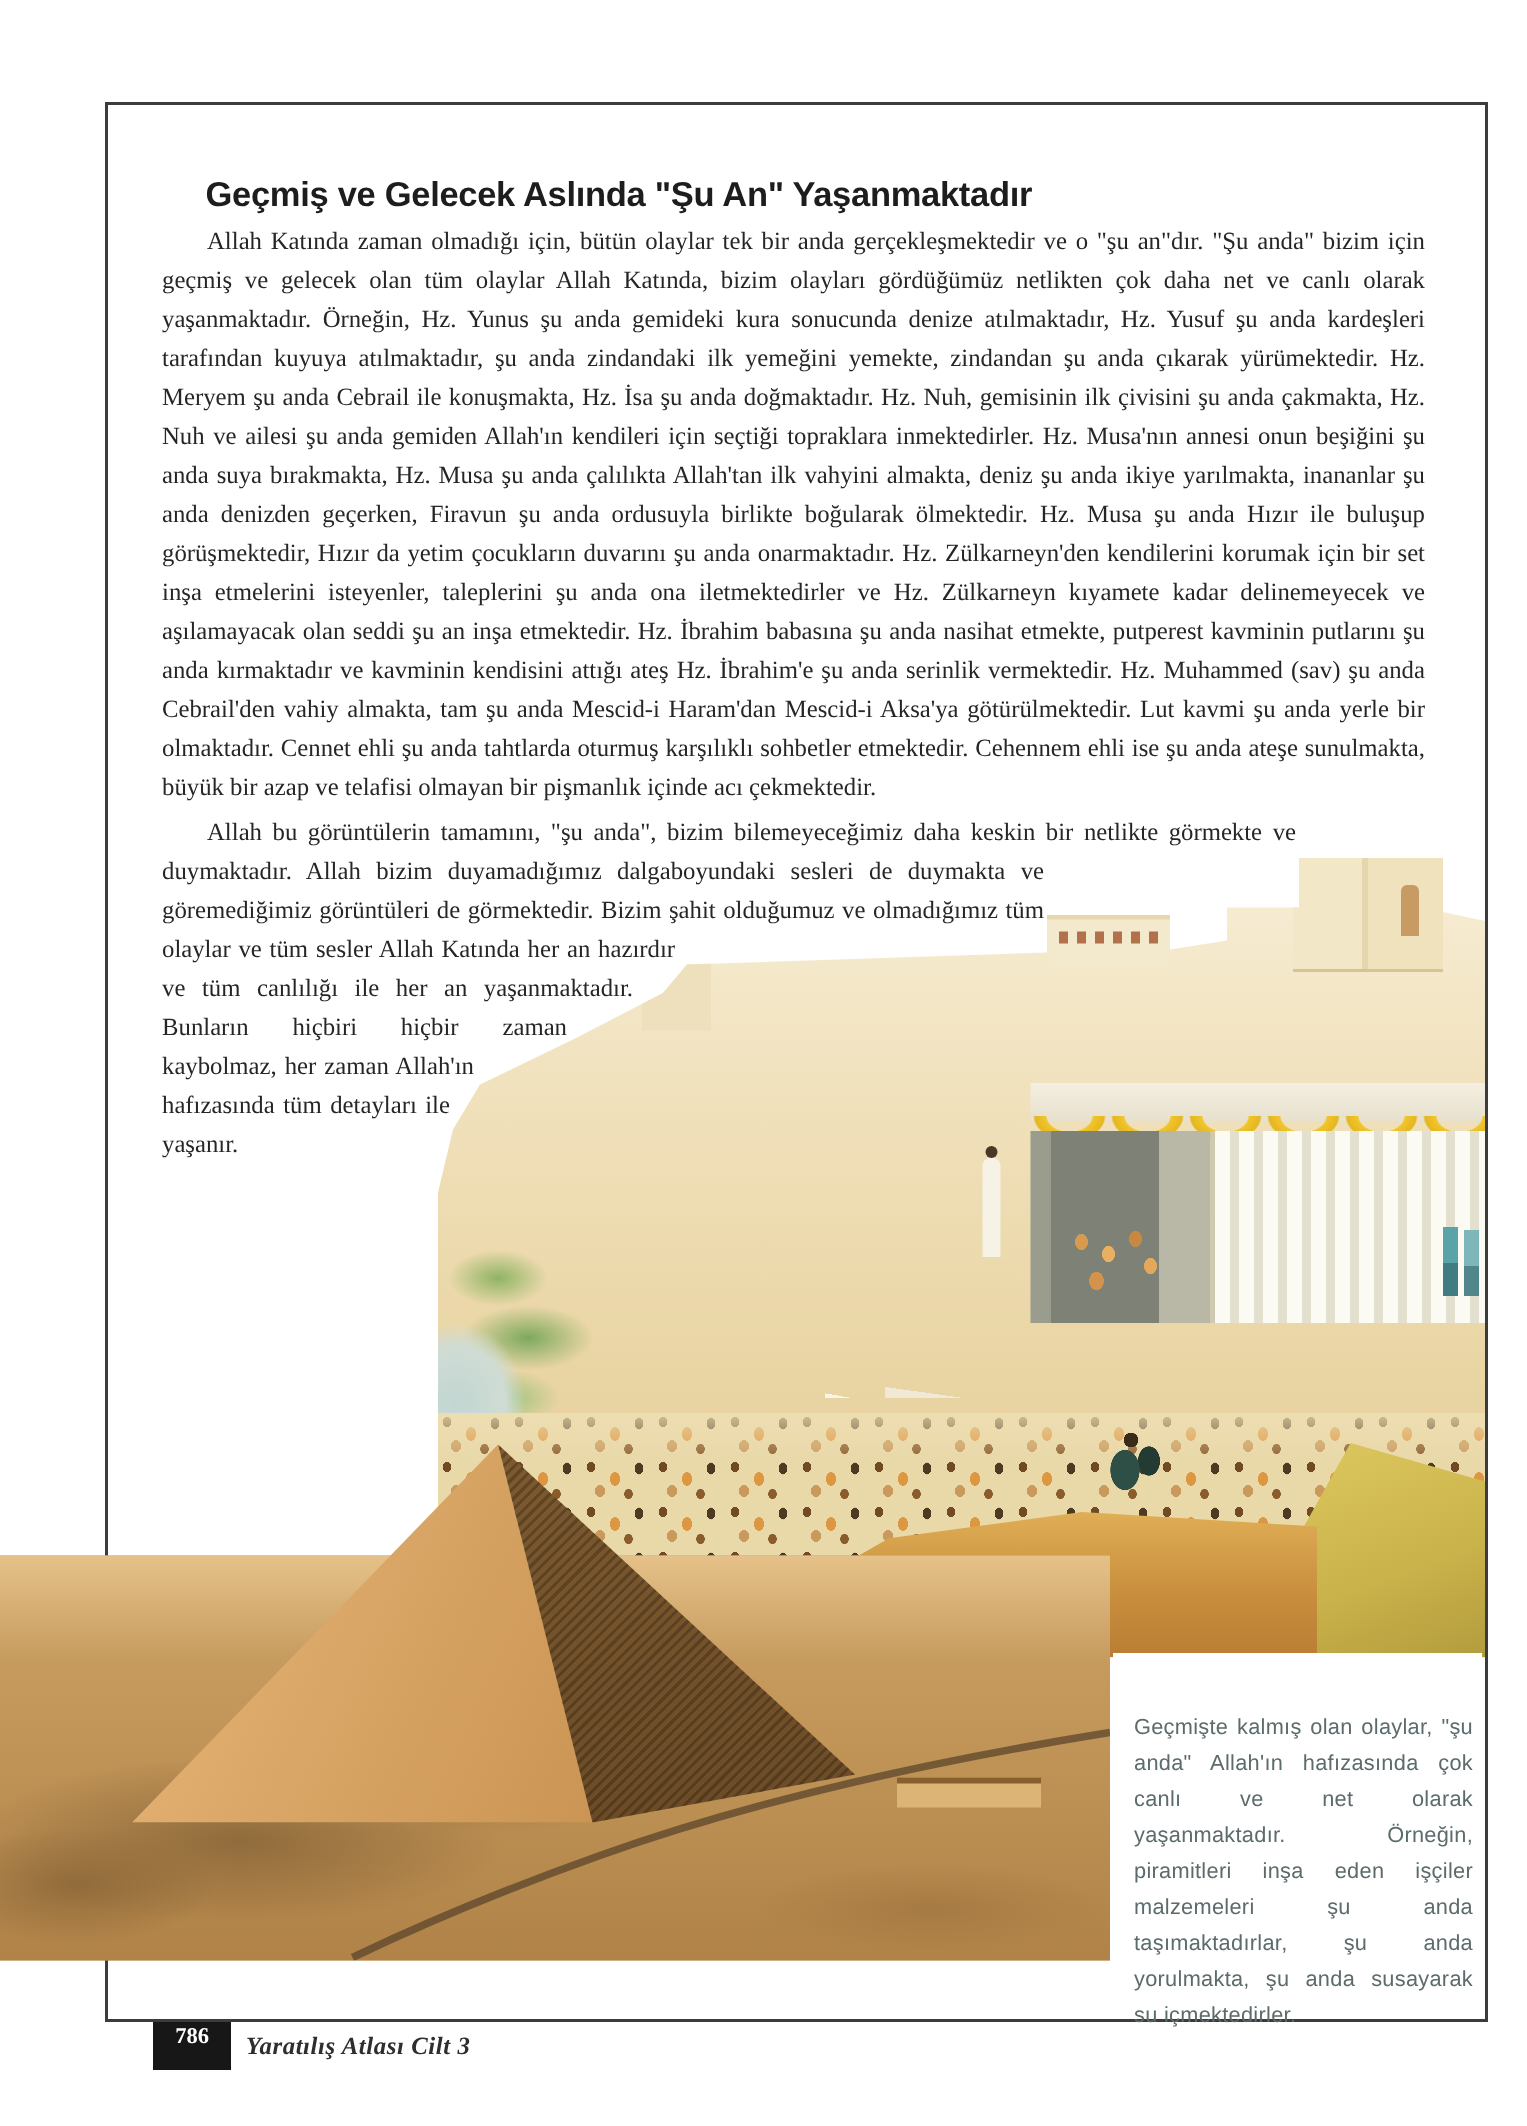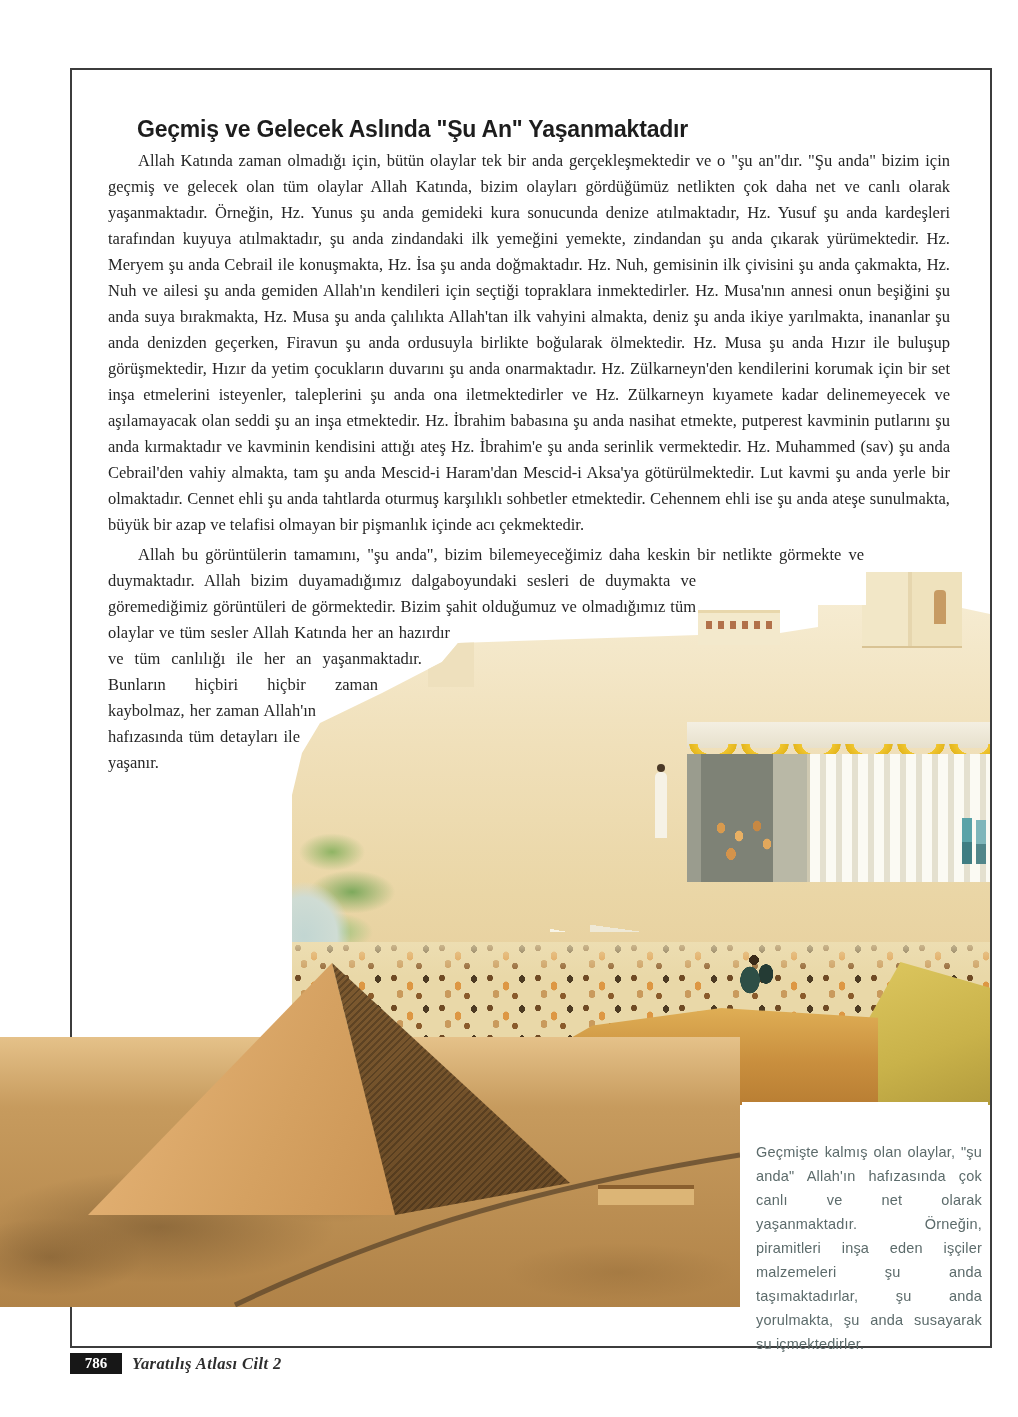--- a/index.html
+++ b/index.html
@@ -137,23 +137,23 @@
     clip-path:polygon(252px 0,315px 252px,490px 220px);}
 
   
   .caption{position:absolute;left:742px;top:1102px;width:246px;height:230px;background:#fff;
     z-index:5;padding:38px 6px 0 14px;box-sizing:border-box;
     font-family:"Liberation Sans", sans-serif;font-size:14.5px;line-height:24px;
     color:#5c6b6b;letter-spacing:.2px;text-align:justify;}
 
   
   .footer{position:absolute;left:70px;top:1353px;height:21px;z-index:3;display:flex;align-items:center;}
-  .pageno{display:inline-block;width:52px;height:21px;background:#171717;color:#fff;
+  .pageno{display:inline-block;width:52px;height:32px;background:#171717;color:#fff;
     font-family:"Liberation Serif", serif;font-weight:bold;font-size:15px;
-    text-align:center;line-height:21px;}
+    text-align:center;line-height:21px;margin-left:32px;}
   .bookname{margin-left:10px;font-family:"Liberation Serif", serif;font-style:italic;
     font-weight:bold;font-size:16.5px;color:#2e2e2e;letter-spacing:.4px;}
 </style>
 </head>
 <body>
 
 <div class="page">
 
   <div class="frame"></div>
 
@@ -213,16 +213,16 @@
 
   <div class="pyramid-pop">
     <div class="pyr-left"></div>
     <div class="pyr-right"></div>
   </div>
 
   <div class="caption">Geçmişte kalmış olan olaylar, "şu anda" Allah'ın hafızasında çok canlı ve net olarak yaşanmaktadır. Örneğin, piramitleri inşa eden işçiler malzemeleri şu anda taşımaktadırlar, şu anda yorulmakta, şu anda susayarak su içmektedirler.</div>
 
   <div class="footer">
     <span class="pageno">786</span>
-    <span class="bookname">Yaratılış Atlası Cilt 2</span>
+    <span class="bookname">Yaratılış Atlası Cilt 3</span>
   </div>
 
 </div>
 
 </body></html>

